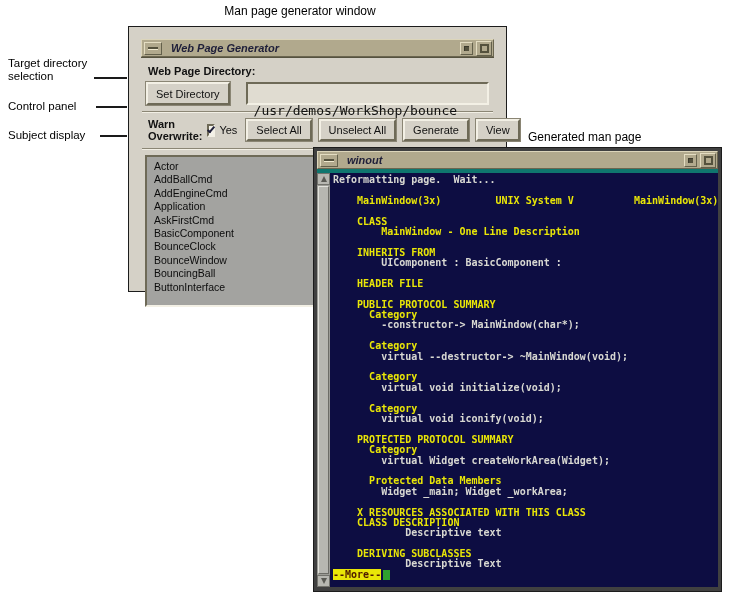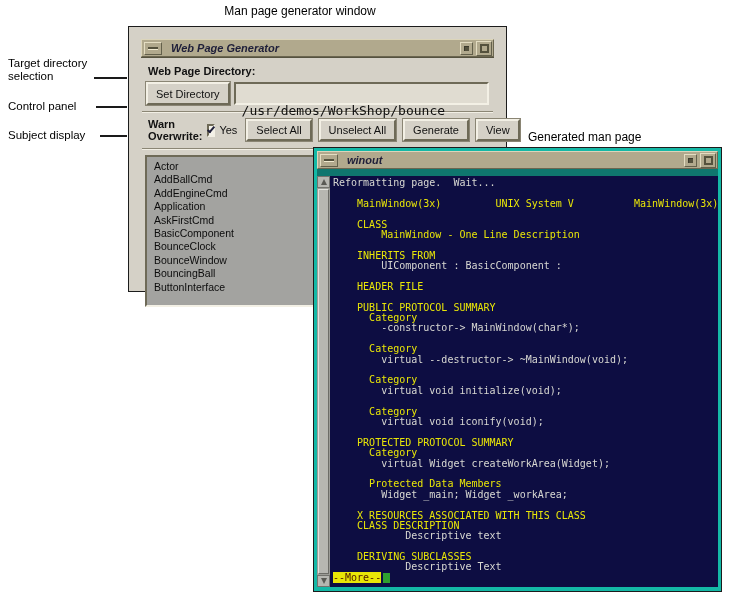--- a/index.html
+++ b/index.html
@@ -35,21 +35,21 @@
   .max-sq { width:9px; height:9px; border:2px solid #54513d; }
 
   .raised { border:2px solid; border-color:#f3f0e5 #6e6a57 #6e6a57 #f3f0e5; background:#d5d1c7; }
   .sunken { border:2px solid; border-color:#6e6a57 #f3f0e5 #f3f0e5 #6e6a57; }
   .sep { height:2px; border-top:1px solid #8b8675; border-bottom:1px solid #f2efe5; margin:6px -4px 5px -4px; }
 
   
   .gen-window { left:128px; top:26px; width:379px; height:266px; }
   .gen-content { border-top:1px solid #55523f; padding:5px 5px 0 5px; }
   .dir-label { font-size:11px; font-weight:bold; color:#111; margin:2px 0 5px 2px; }
-  .dir-row { display:flex; gap:4px; align-items:stretch; height:23px; }
+  .dir-row { display:flex; gap:16px; align-items:stretch; height:23px; }
   .btn { font-size:11px; color:#111; padding:0 8px; display:flex; align-items:center;
          box-shadow:0 0 0 1px #8a8574; cursor:default; white-space:nowrap; }
   .dir-field-wrap { flex:1; background:#e0dcd1; display:flex; align-items:center; }
   .dir-field { width:100%; border:none; outline:none; background:transparent;
                font-family:"DejaVu Sans Mono", monospace; font-size:13px; color:#111; padding-left:6px;margin-top:33px; }
   .ctrl-row { display:flex; align-items:center; height:24px; margin-left:2px; }
   .ctrl-label { font-size:11px; font-weight:bold; color:#111; margin-right:5px; }
   .checkbox { width:13px; height:13px; background:#f4f2ea; display:flex; align-items:center;
               justify-content:center; margin-right:4px; }
   .checkmark { width:4px; height:8px; border-right:2px solid #20203a; border-bottom:2px solid #20203a;
@@ -64,22 +64,22 @@
   .vscroll { width:15px; background:#aeaa9e; display:flex; flex-direction:column; }
   .vs-arrow { height:15px; background:#d3cec1; border:1px solid #6e6a57; display:flex;
               align-items:center; justify-content:center; }
   .tri-up { width:0; height:0; border-left:4px solid transparent; border-right:4px solid transparent;
             border-bottom:7px solid #4f4c3b; }
   .tri-down { width:0; height:0; border-left:4px solid transparent; border-right:4px solid transparent;
               border-top:7px solid #4f4c3b; }
   .vs-thumb { flex:1; margin:1px; background:#c7c2b5; border:1px solid; border-color:#eee9da #76715e #76715e #eee9da; }
 
   
-  .win-window { left:313px; top:147px; width:409px; height:445px; padding:3px; background:#14b8a6; }
-  .win-body { display:flex; border-top:7px solid #0f766e; height:calc(100% - 19px); }
+  .win-window { left:313px; top:147px; width:409px; height:445px; padding:3px; background:#404040; }
+  .win-body { display:flex; border-top:4px solid #0f766e; height:calc(100% - 19px);font-weight:bold; }
   .term-scroll { width:13px; background:#9c9c96; display:flex; flex-direction:column; }
   .ts-arrow { height:12px; background:#b7b7b1; border:1px solid #73736d; display:flex;
               align-items:center; justify-content:center; }
   .ts-arrow .tri-up { border-left-width:3px; border-right-width:3px; border-bottom:6px solid #5a5a54; }
   .ts-arrow .tri-down { border-left-width:3px; border-right-width:3px; border-top:6px solid #5a5a54; }
   .ts-thumb { flex:1; margin:1px 1px; background:#b7b7b1; border:1px solid; border-color:#e2e2dc #6d6d67 #6d6d67 #e2e2dc; }
 
   .terminal { flex:1; background:#0d0d42; overflow:hidden; padding:2px 0 0 3px;
               font-family:"DejaVu Sans Mono", monospace; font-size:10px; line-height:10.4px; }
   .tline { height:10.4px; white-space:pre; }

